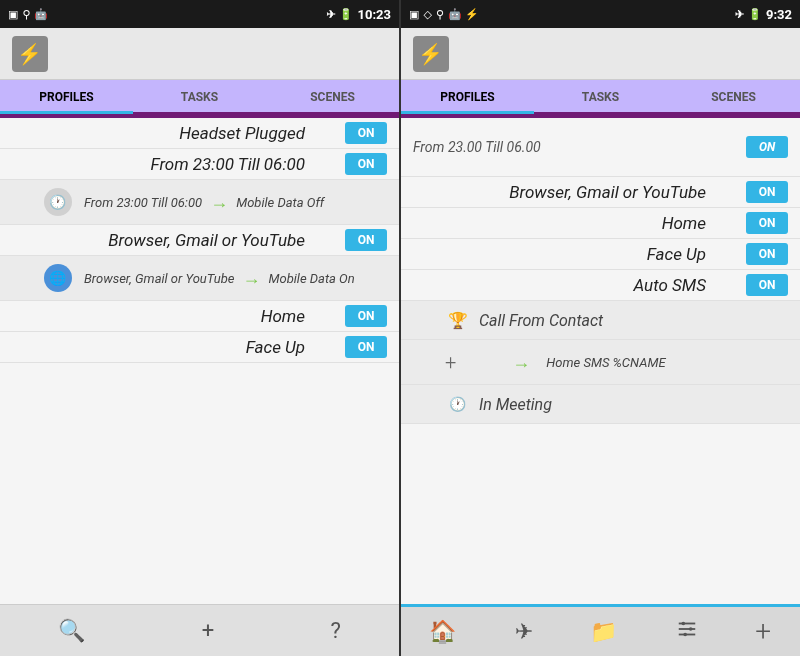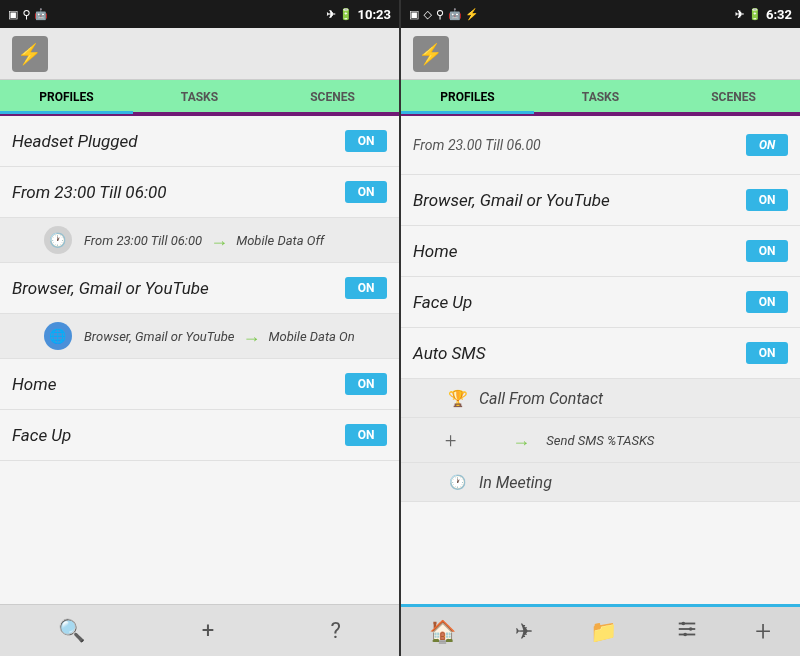--- a/index.html
+++ b/index.html
@@ -66,24 +66,24 @@
       border-radius: 4px;
       display: flex;
       align-items: center;
       justify-content: center;
       font-size: 20px;
       color: #e8c830;
     }
 
     
     .tabs {
-      background: #86efac;
-      display: flex;
-      flex-shrink: 0;
-      border-bottom: 4px solid #701a75;
+      background: #c4b5fd;
+      display: flex;
+      flex-shrink: 0;
+      border-bottom: 6px solid #701a75;
     }
     .tab {
       flex: 1;
       text-align: center;
       padding: 10px 4px 8px;
       font-size: 12px;
       font-weight: bold;
       color: #555;
       cursor: pointer;
       position: relative;
@@ -104,24 +104,24 @@
     
     .profile-list {
       flex: 1;
       overflow-y: auto;
       background: #f5f5f5;
     }
 
     .profile-item {
       background: #f5f5f5;
       border-bottom: 1px solid #e0e0e0;
-      padding: 14px 12px;
-      display: flex;
-      align-items: center;
-      justify-content: space-between;
+      padding: 4px 12px;
+      display: flex;
+      align-items: center;
+      justify-content: flex-end;
     }
     .profile-name {
       font-size: 17px;
       color: #222;
       font-style: italic;
     }
     .toggle-on {
       background: #33b5e5;
       color: white;
       font-size: 12px;
@@ -353,21 +353,21 @@
     <div class="status-bar-left">
       <span class="status-icon">▣</span>
       <span class="status-icon">◇</span>
       <span class="status-icon">⚲</span>
       <span class="status-icon">🤖</span>
       <span class="status-icon">⚡</span>
     </div>
     <div class="status-bar-right">
       <span class="status-icon">✈</span>
       <span class="status-icon">🔋</span>
-      <span>6:32</span>
+      <span>9:32</span>
     </div>
   </div>
 
   <div class="app-header">
     <div class="app-icon">
       <span>⚡</span>
     </div>
   </div>
 
   <div class="tabs">
@@ -410,21 +410,21 @@
     </div>
 
     <div class="condition-row">
       <div class="condition-icon">🏆</div>
       <span class="condition-name">Call From Contact</span>
     </div>
 
     <div class="condition-row" style="align-items:center;">
       <span class="plus-text" style="margin-right:8px;">+</span>
       <span class="arrow" style="margin-left:40px;">→</span>
-      <span class="task-action" style="margin-left:8px;">Send SMS %TASKS</span>
+      <span class="task-action" style="margin-left:8px;">Home SMS %CNAME</span>
     </div>
 
     <div class="condition-row">
       <div class="condition-icon" style="font-size:14px;">🕐</div>
       <span class="condition-name">In Meeting</span>
     </div>
 
   </div>
 
   <div class="bottom-nav">

